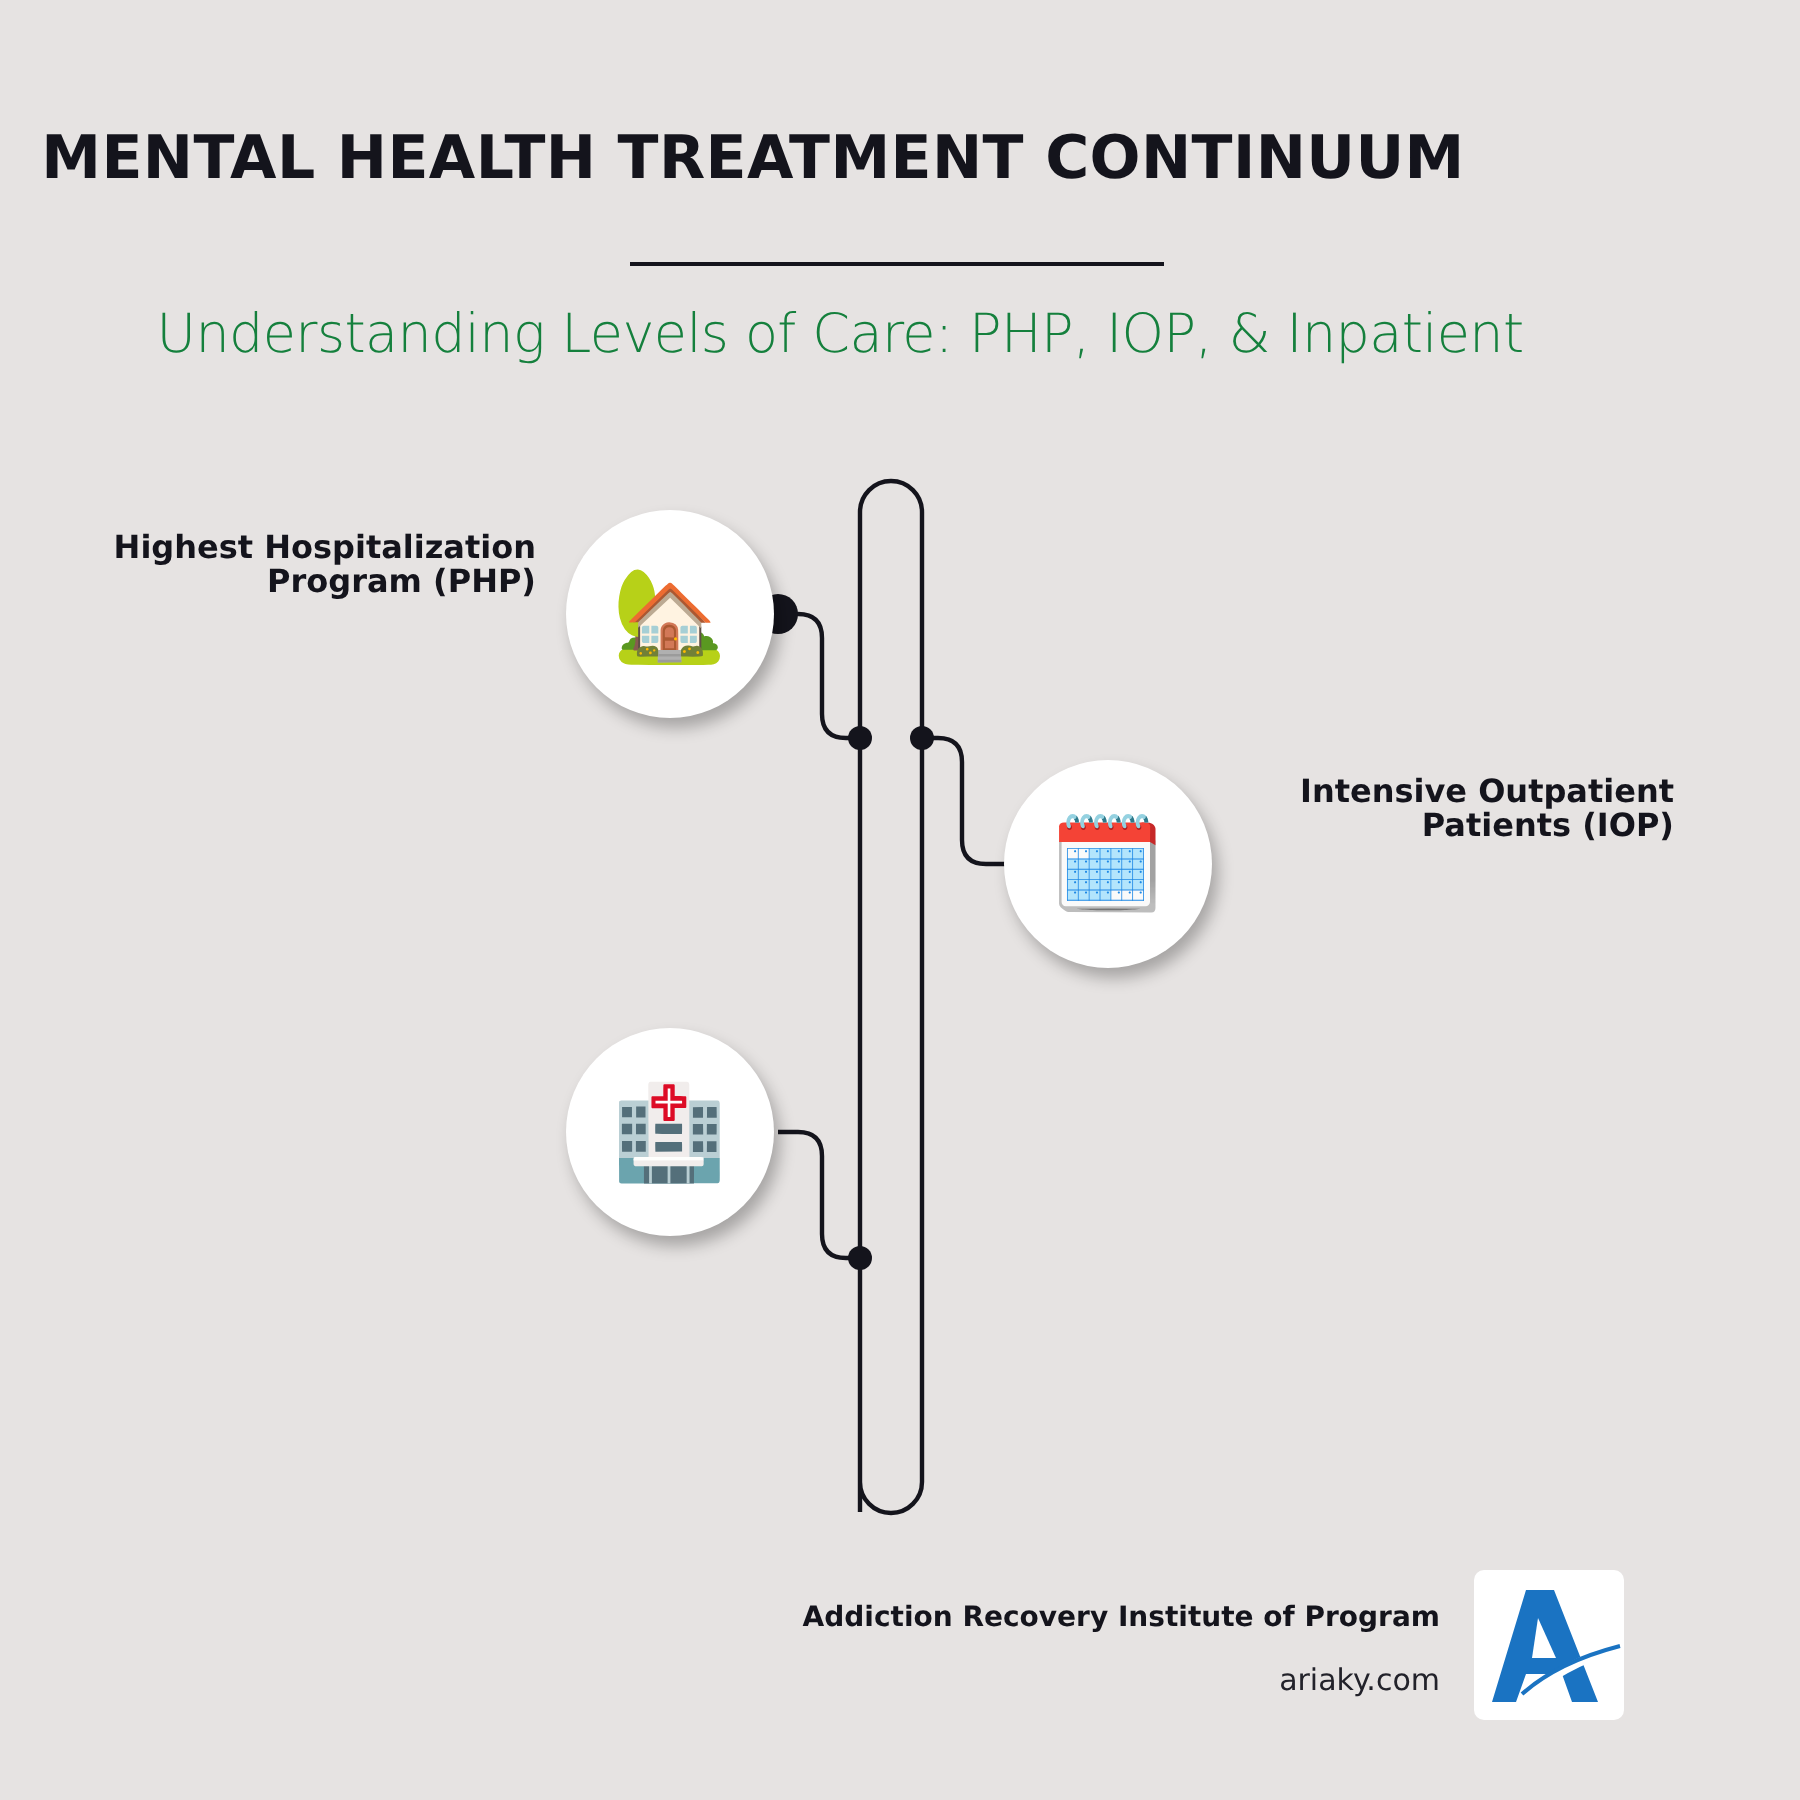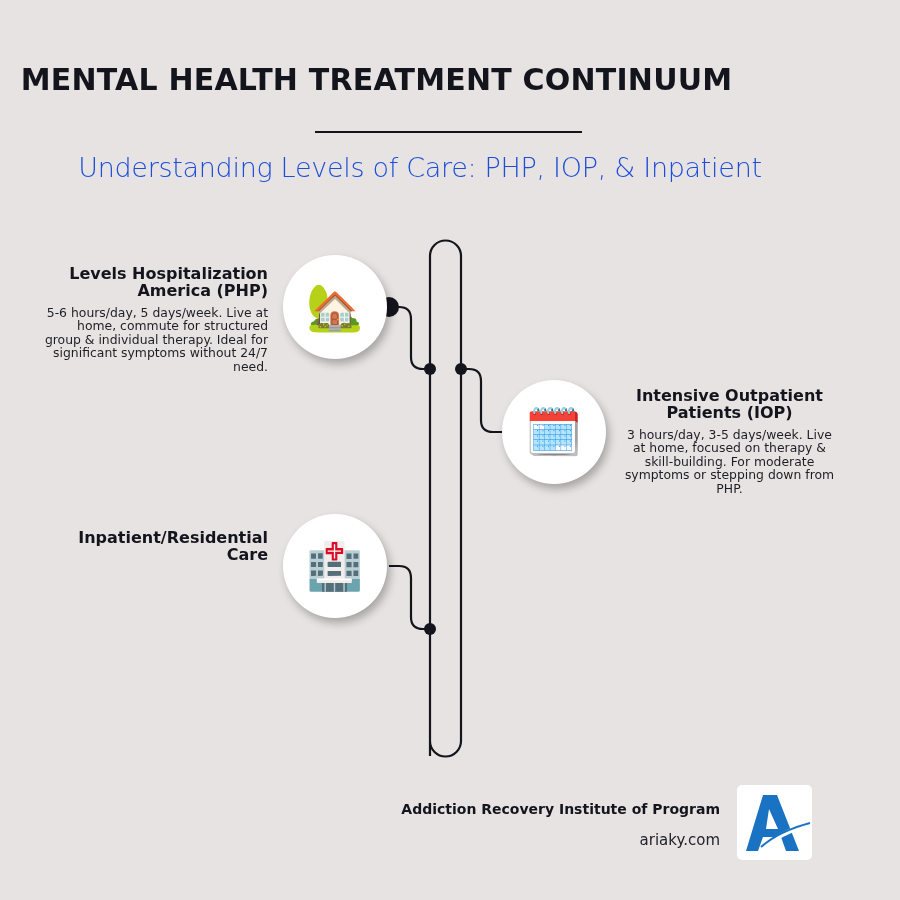--- a/index.html
+++ b/index.html
@@ -16,35 +16,35 @@
       letter-spacing: 0.2px; color: #14141c;
       font-family: "DejaVu Sans", sans-serif;
     }
     .title-rule {
       position: absolute; left: 315px; top: 131px; width: 267px; height: 2px;
       background: #14141c;
     }
     .subtitle {
       position: absolute; left: 0; top: 152px; width: 840px;
       text-align: center; font-size: 27px; font-weight: 300;
-      color: #1d4ed8;
+      color: #15803d;
       font-family: "DejaVu Sans", sans-serif;
       letter-spacing: -0.3px;
     }
     svg.connectors { position: absolute; left: 0; top: 0; }
     .node {
       position: absolute; width: 104px; height: 104px; border-radius: 50%;
       background: #ffffff;
       box-shadow: 3px 5px 8px rgba(0,0,0,0.28);
       display: flex; align-items: center; justify-content: center;
     }
     .node .emoji { font-size: 46px; line-height: 1; }
     .block { position: absolute; }
     .block.left { text-align: right; }
-    .block.right { text-align: center; }
+    .block.right { text-align: right; }
     .block h3 {
       margin: 0; font-size: 16px; font-weight: 800; line-height: 17px;
       color: #14141c; font-family: "DejaVu Sans", sans-serif;
     }
     .block p {
       margin: 7px 0 0 0; font-size: 12.4px; line-height: 13.4px;
       color: #1e1e26; font-family: "DejaVu Sans", sans-serif;
     }
     .footer-org {
       position: absolute; right: 180px; top: 801px;
@@ -80,45 +80,39 @@
 
   <path d="M389,566 L399,566 Q411,566 411,578 L411,617 Q411,629 423,629 L430,629" fill="none" stroke="#14141c" stroke-width="2.2"></path>
   <circle cx="430" cy="629" r="6" fill="#14141c"></circle>
 </svg>
 
 <div class="node" style="left:283px; top:255px;">
   <span class="emoji">🏡</span>
 </div>
 <div class="block left" style="right:632px; top:265px; width:230px;">
   <h3>
-    <span>Levels Hospitalization</span><br>
-    <span>America (PHP)</span>
+    <span>Highest Hospitalization</span><br>
+    <span>Program (PHP)</span>
   </h3>
-  <p>5-6 hours/day, 5 days/week. Live at home, commute for structured group &amp; individual therapy. Ideal for significant symptoms without 24/7 need.</p>
 </div>
 
 <div class="node" style="left:502px; top:380px;">
   <span class="emoji">🗓️</span>
 </div>
 <div class="block right" style="left:622px; top:387px; width:215px;">
   <h3>
     <span>Intensive Outpatient</span><br>
     <span>Patients (IOP)</span>
   </h3>
-  <p>3 hours/day, 3-5 days/week. Live at home, focused on therapy &amp; skill-building. For moderate symptoms or stepping down from PHP.</p>
 </div>
 
 <div class="node" style="left:283px; top:514px;">
   <span class="emoji">🏥</span>
 </div>
 <div class="block left" style="right:632px; top:529px; width:230px;">
-  <h3>
-    <span>Inpatient/Residential</span><br>
-    <span>Care</span>
-  </h3>
 </div>
 
 <div class="footer-org">Addiction Recovery Institute of Program</div>
 <div class="footer-url">ariaky.com</div>
 <div class="logo">
   <svg width="75" height="75" viewBox="0 0 75 75">
     <polygon points="26,10 40,10 62,66 49,66 44,52 26,52 21,66 9,66" fill="#1a73c2"></polygon>
     <polygon points="32,24 29,44 41,44" fill="#ffffff"></polygon>
     <path d="M22,64 Q40,46 74,36 L74,40 Q44,50 26,66 Z" fill="#ffffff"></path>
     <path d="M24,62 Q42,46 73,38" stroke="#1a73c2" stroke-width="2" fill="none"></path>

